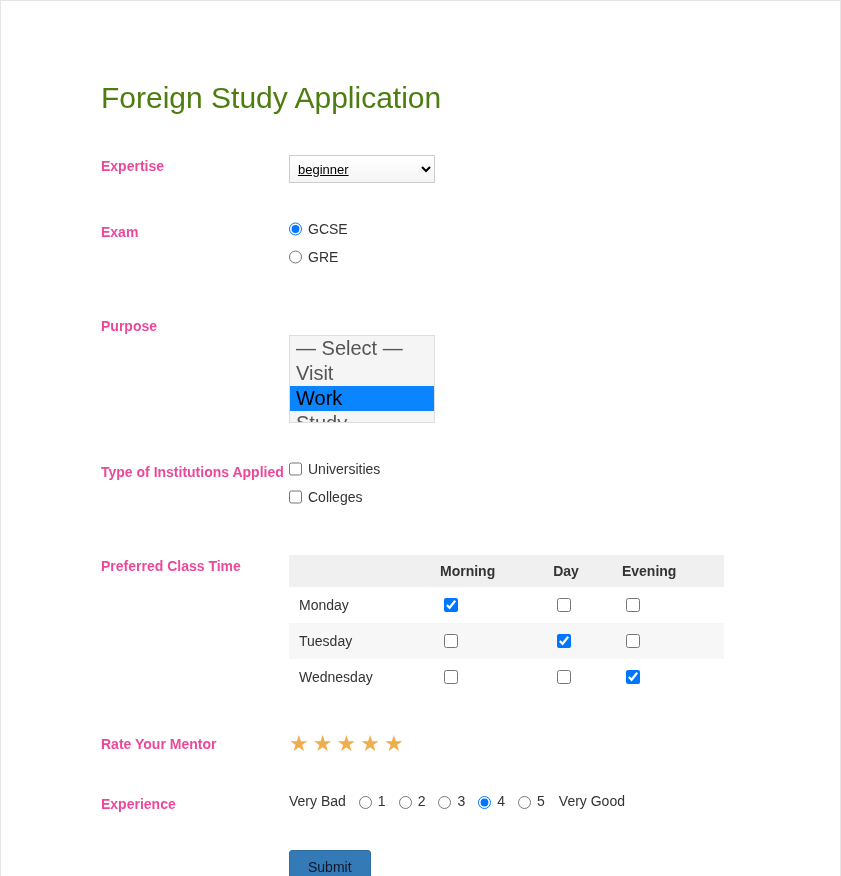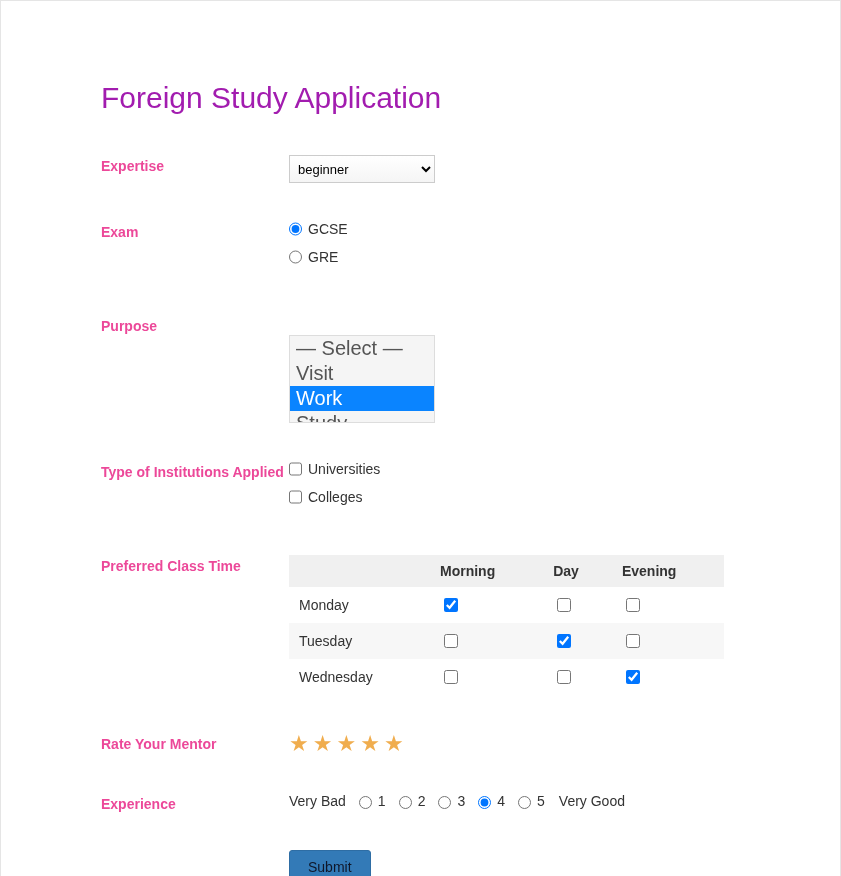--- a/index.html
+++ b/index.html
@@ -15,21 +15,21 @@
     width: 841px;
     min-height: 876px;
   }
   .container {
     padding: 80px 100px 40px 100px;
   }
   h1 {
     font-size: 30px;
     font-weight: 400;
     margin: 0 0 40px 0;
-    color: #a21caf;
+    color: #4d7c0f;
   }
   .form-row {
     display: flex;
     align-items: flex-start;
     margin-bottom: 38px;
   }
   .form-label {
     width: 188px;
     flex-shrink: 0;
     font-weight: 600;
@@ -42,20 +42,21 @@
     max-width: 440px;
   }
   select.combo {
     width: 146px;
     height: 28px;
     border: 1px solid #ccc;
     background: linear-gradient(to bottom, #fff, #f5f5f5);
     font-family: inherit;
     font-size: 13px;
     padding: 2px 4px;
+    text-decoration: underline;
   }
   .radio-line, .checkbox-line {
     display: flex;
     margin-bottom: 12px;
     font-size: 14px;
   }
   .radio-line input, .checkbox-line input {
     margin: 0 6px 0 0;
   }
   .listbox {
@@ -67,21 +68,21 @@
     font-size: 20px;
     margin-top: 20px;
   }
   .listbox .opt {
     padding: 1px 6px;
     color: #555;
     cursor: pointer;
   }
   .listbox .opt.selected {
     background: #0a84ff;
-    color: #ffffff;
+    color: #000000;
   }
   table.times {
     border-collapse: collapse;
     width: 435px;
     font-size: 14px;
   }
   table.times th, table.times td {
     text-align: left;
     padding: 8px 10px;
   }

